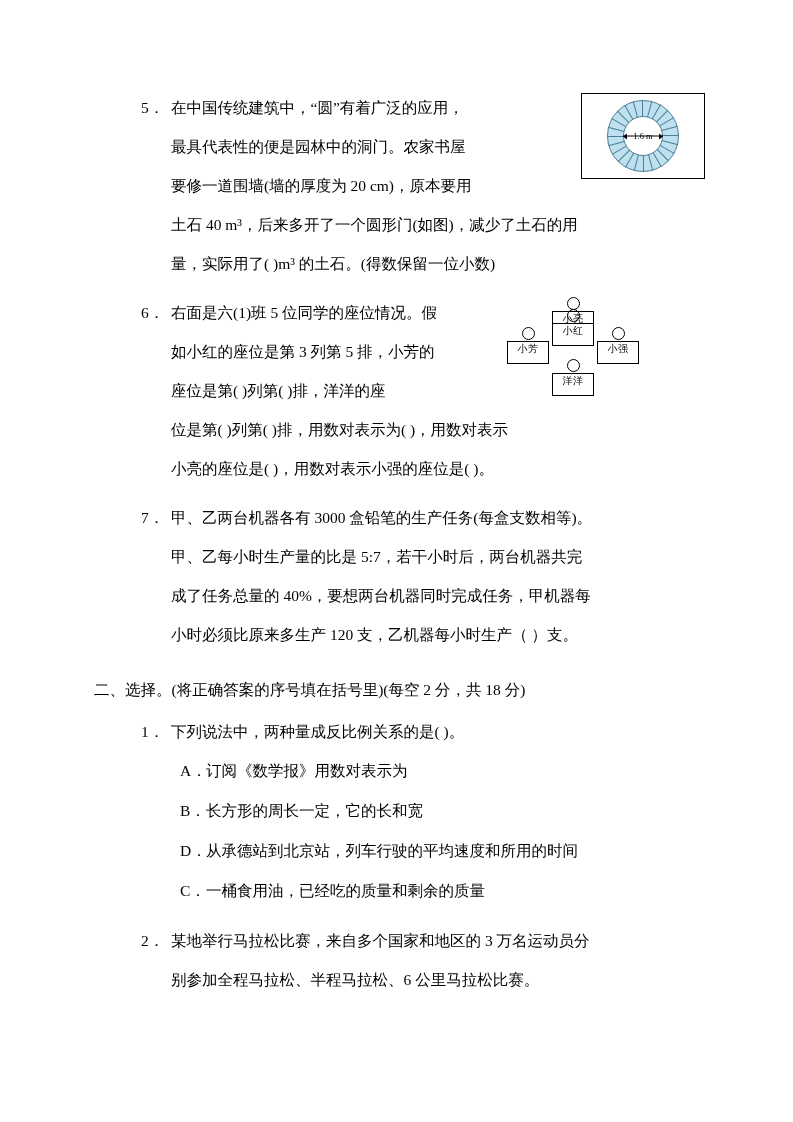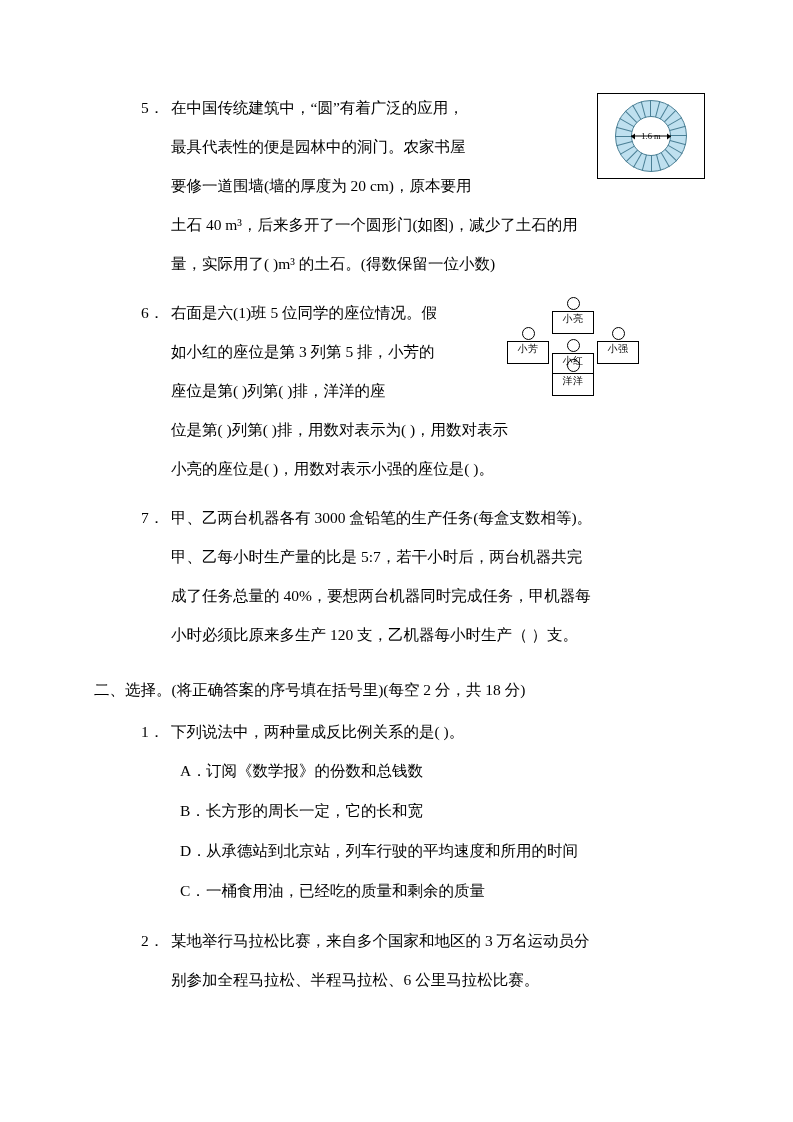--- a/index.html
+++ b/index.html
@@ -52,21 +52,21 @@
   }
   .choice .ltr {
     display: inline-block;
     width: 26px;
   }
   
   .fig-gate {
     position: absolute;
     right: -4px;
     top: 5px;
-    width: 108px;
+    width: 124px;
     height: 86px;
     border: 1px solid #000;
     box-sizing: border-box;
     background: #fff;
   }
   .gate-outer {
     position: absolute;
     left: 50%;
     top: 50%;
     transform: translate(-50%, -50%);
@@ -204,21 +204,21 @@
   <div class="q">
     <div class="fig-seats">
       <div class="seat" style="left:45px; top:0;">
         <div class="head"></div>
         <div class="desk">小亮</div>
       </div>
       <div class="seat" style="left:0; top:30px;">
         <div class="head"></div>
         <div class="desk">小芳</div>
       </div>
-      <div class="seat" style="left:45px; top:42px;">
+      <div class="seat" style="left:45px; top:12px;">
         <div class="head"></div>
         <div class="desk">小红</div>
       </div>
       <div class="seat" style="left:90px; top:30px;">
         <div class="head"></div>
         <div class="desk">小强</div>
       </div>
       <div class="seat" style="left:45px; top:62px;">
         <div class="head"></div>
         <div class="desk">洋洋</div>
@@ -235,21 +235,21 @@
     <div class="line"><span class="num">7．</span><span>甲、乙两台机器各有 3000 盒铅笔的生产任务(每盒支数相等)。</span></div>
     <div class="line indent1">甲、乙每小时生产量的比是 5:7，若干小时后，两台机器共完</div>
     <div class="line indent1">成了任务总量的 40%，要想两台机器同时完成任务，甲机器每</div>
     <div class="line indent1">小时必须比原来多生产 120 支，乙机器每小时生产（      ）支。</div>
   </div>
 
   <div class="section-head">二、选择。(将正确答案的序号填在括号里)(每空 2 分，共 18 分)</div>
 
   <div class="q">
     <div class="line"><span class="num">1．</span><span>下列说法中，两种量成反比例关系的是(      )。</span></div>
-    <div class="choice"><span class="ltr">A．</span><span>订阅《数学报》的份数和总钱数</span></div>
+    <div class="choice"><span class="ltr">A．</span><span>订阅《数学报》用数对表示为</span></div>
     <div class="choice"><span class="ltr">B．</span><span>长方形的周长一定，它的长和宽</span></div>
     <div class="choice"><span class="ltr">D．</span><span>从承德站到北京站，列车行驶的平均速度和所用的时间</span></div>
     <div class="choice"><span class="ltr">C．</span><span>一桶食用油，已经吃的质量和剩余的质量</span></div>
   </div>
 
   <div class="q">
     <div class="line"><span class="num">2．</span><span>某地举行马拉松比赛，来自多个国家和地区的 3 万名运动员分</span></div>
     <div class="line indent1">别参加全程马拉松、半程马拉松、6 公里马拉松比赛。</div>
   </div>
 

